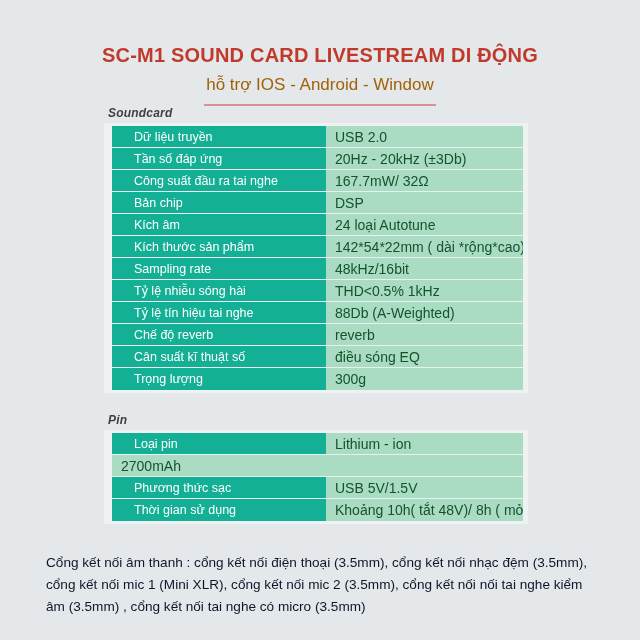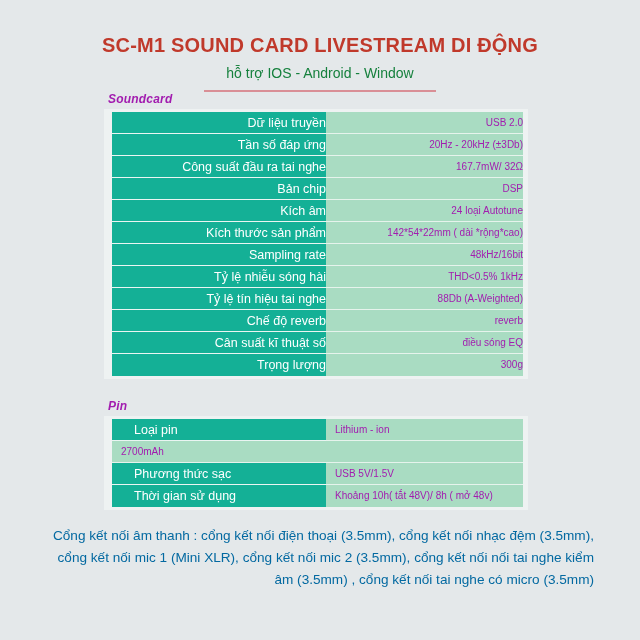--- a/index.html
+++ b/index.html
@@ -17,48 +17,48 @@
 
   .page {
     width: 640px;
     height: 640px;
     position: relative;
     box-sizing: border-box;
   }
 
   
   .header {
-    padding-top: 34px;
+    padding-top: 44px;
     text-align: center;
   }
   .title {
     font-size: 20px;
     font-weight: bold;
     color: #c0392b;
     letter-spacing: 0.2px;
     line-height: 1.1;
     margin: 0;
   }
   .subtitle {
-    font-size: 14px;
-    color: #15803d;
+    font-size: 17px;
+    color: #a16207;
     margin: 10px 0 0 0;
     font-weight: normal;
     line-height: 1.1;
   }
   .divider {
     width: 232px;
     height: 2px;
     background: #d98f96;
     margin: 9px auto 0 auto;
   }
 
   
   .section-label {
-    color: #a21caf;
+    color: #404040;
     font-weight: bold;
     font-style: italic;
     font-size: 12px;
     margin: 0 0 3px 108px;
     letter-spacing: 0.2px;
   }
 
   
   .spec-table {
     margin-left: 104px;
@@ -86,44 +86,44 @@
     border-bottom: 1px solid #eaf5f2;
     white-space: nowrap;
     overflow: hidden;
   }
   .spec-row:last-child .spec-key {
     border-bottom: none;
   }
   .spec-val {
     flex: 1 1 auto;
     background: #a9dcc2;
-    color: #a21caf;
-    font-size: 10px;
+    color: #14532d;
+    font-size: 14px;
     height: 22px;
     line-height: 22px;
     padding-left: 9px;
     box-sizing: border-box;
     border-bottom: 1px solid #e6f3ec;
     white-space: nowrap;
     overflow: hidden;
   }
   .spec-row:last-child .spec-val {
     border-bottom: none;
   }
 
-  #table-soundcard { margin-bottom: 0; text-align: right; }
+  #table-soundcard { margin-bottom: 0; }
   .section-pin { margin-top: 20px; }
 
   
   .footer-note {
-    margin: 15px 46px 0 46px;
-    text-align: right;
+    margin: 28px 46px 0 46px;
+    text-align: left;
     font-size: 13.6px;
     line-height: 1.62;
-    color: #0369a1;
+    color: #0f172a;
   }
 </style>
 </head>
 <body>
 
 <div class="page">
 
   <div class="header">
     <h1 class="title">SC-M1 SOUND CARD LIVESTREAM DI ĐỘNG</h1>
     <h2 class="subtitle">hỗ trợ IOS - Android - Window</h2>

